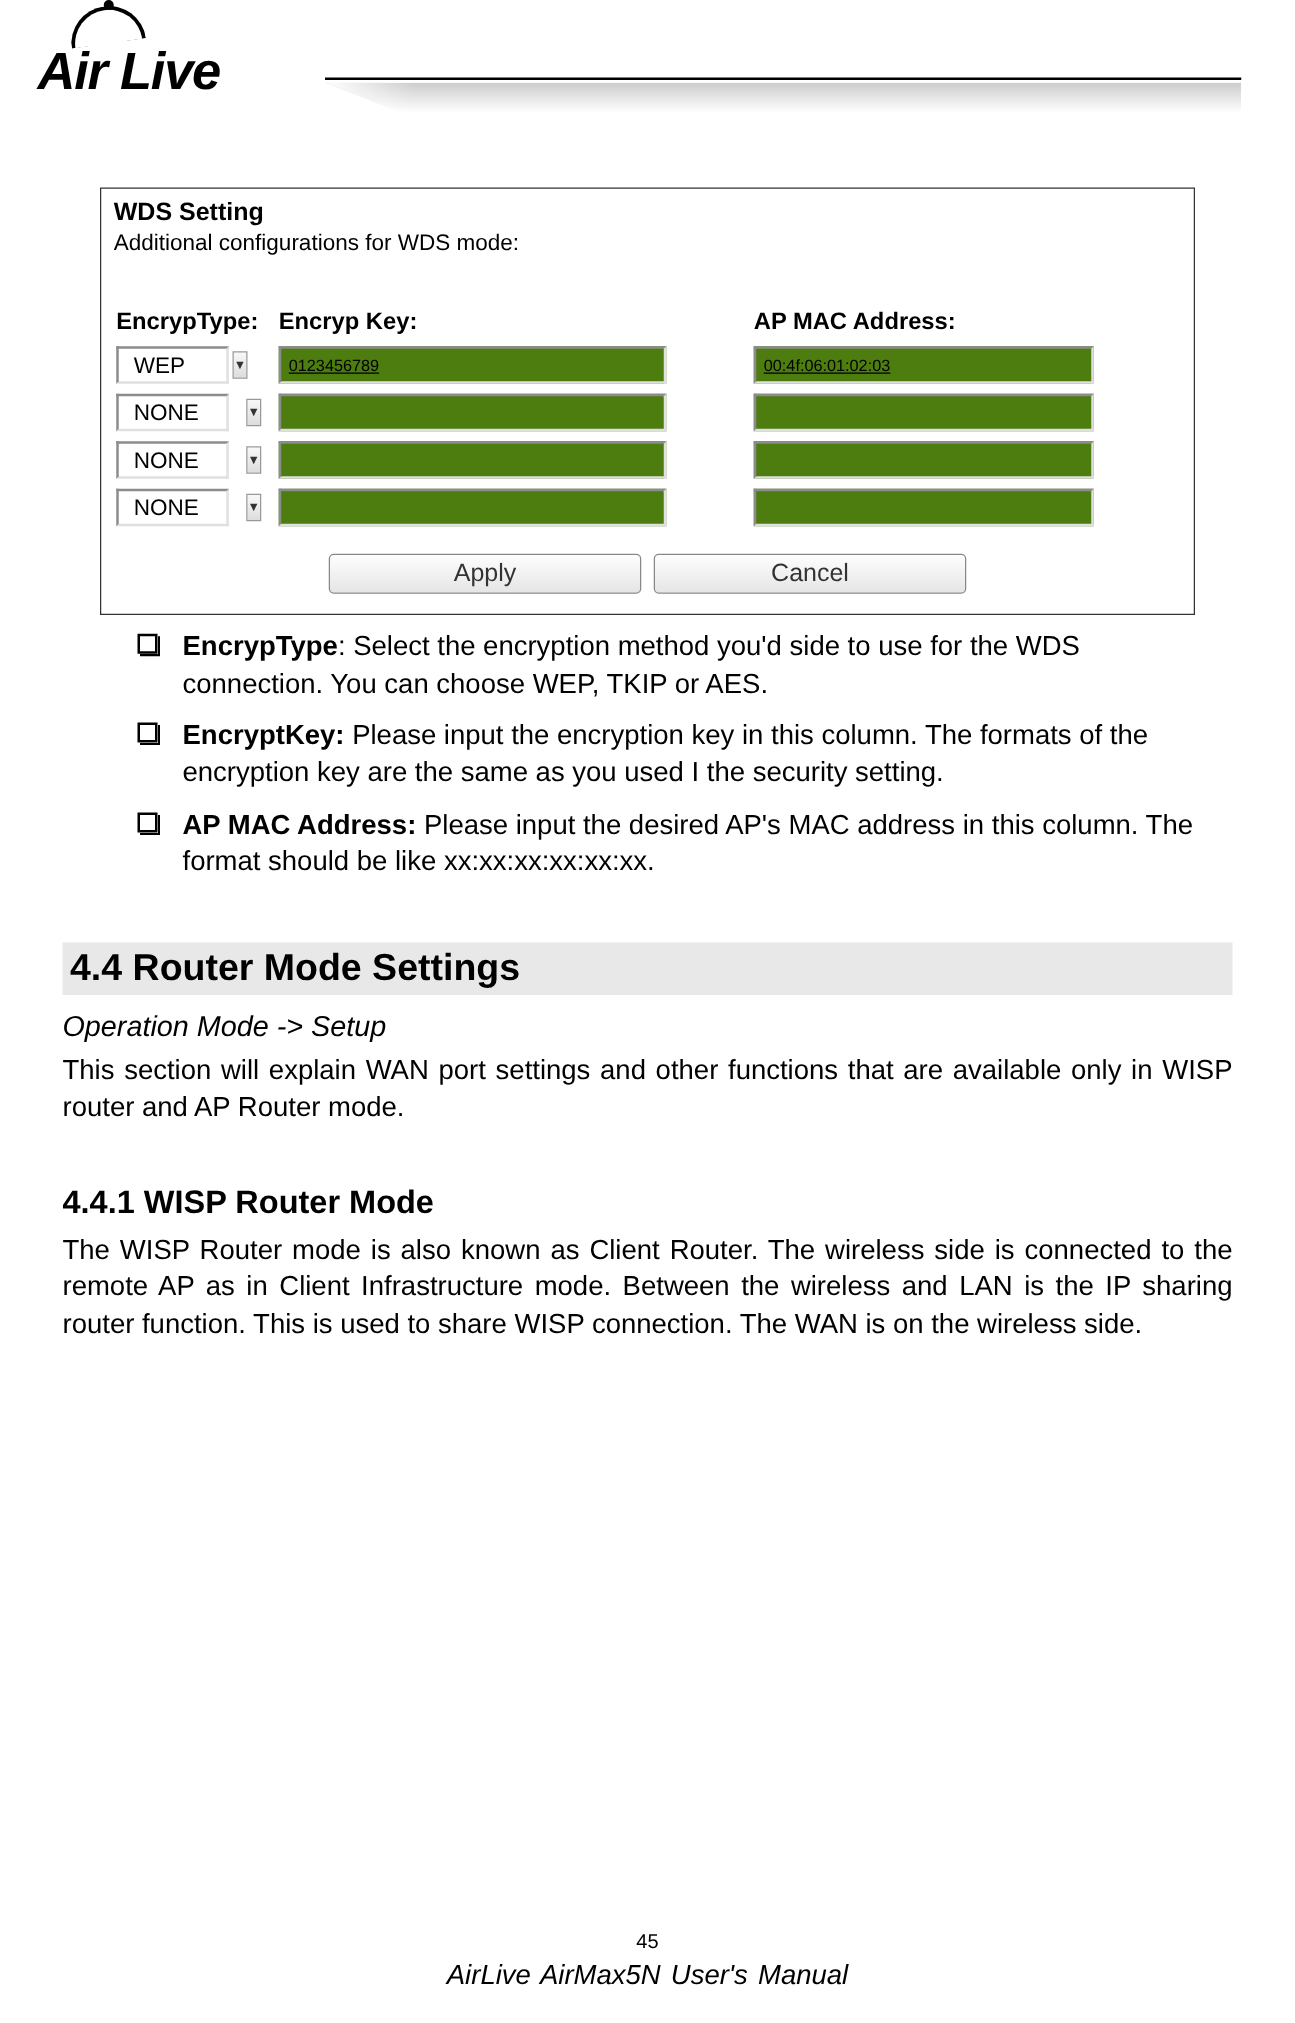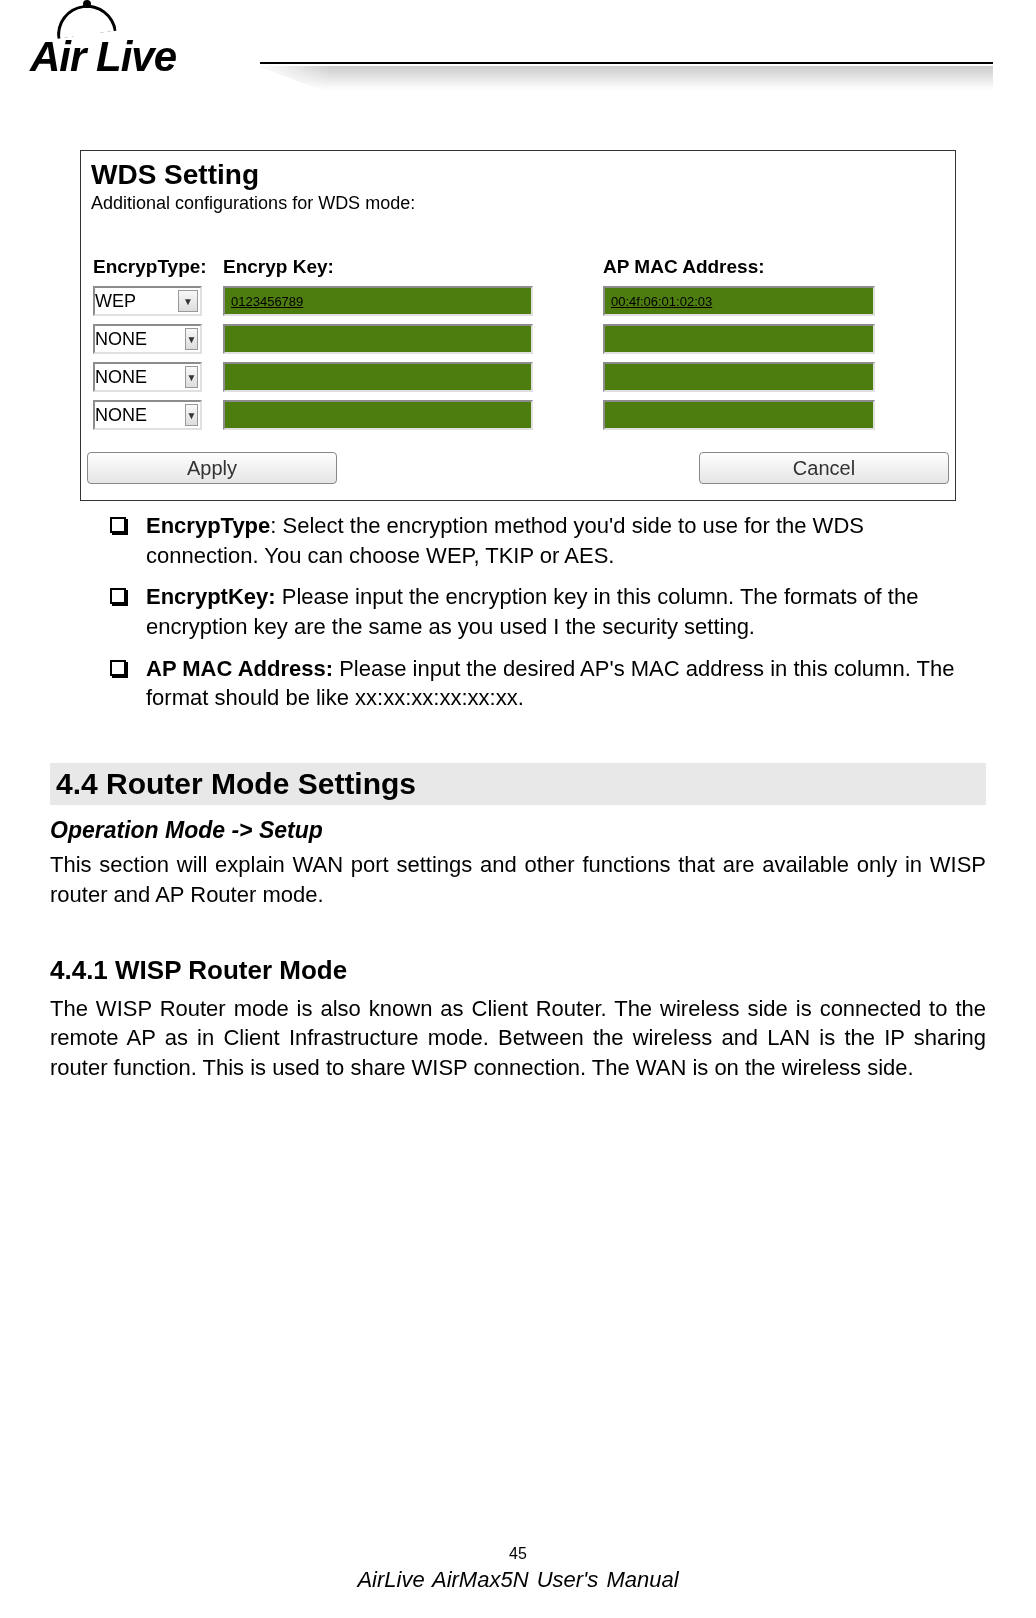--- a/index.html
+++ b/index.html
@@ -93,21 +93,21 @@
       padding: 0 50px;
     }
     .wds-panel {
       margin: 50px 30px 10px 30px;
       border: 1px solid #333;
       padding: 6px;
       background: #fff;
       font-family: Arial, sans-serif;
     }
     .wds-title {
-      font-size: 28px;
+      font-size: 20px;
       font-weight: bold;
       padding: 2px 0 0 4px;
     }
     .wds-sub {
       font-size: 18px;
       padding: 2px 0 30px 4px;
     }
     .wds-head-row, .wds-row {
       display: flex;
       align-items: center;
@@ -117,23 +117,23 @@
     .col1 { width: 130px; font-size: 19px; font-weight: bold; }
     .col2 { width: 380px; font-size: 19px; font-weight: bold; }
     .col3 { flex: 1; font-size: 19px; font-weight: bold; }
     .wds-row .col1,.wds-row .col2,.wds-row .col3 { font-weight: normal; }
     .select-box {
       display: inline-flex;
       align-items: center;
       border: 2px inset #e0e0e0;
       background: #fff;
       height: 30px;
-      padding: 0 2px 0 0;
+      padding: 0 2px 0 12px;
       font-size: 18px;
-      width: 109px;
+      width: 90px;
       justify-content: space-between;
       gap: 38px;
     }
     .select-arrow {
       width: 20px;
       height: 22px;
       background: linear-gradient(#f8f8f8, #ddd);
       border: 1px solid #999;
       display: flex;
       align-items: center;
@@ -148,21 +148,21 @@
       padding: 0 6px;
       font-size: 13px;
       width: 310px;
       display: flex;
       align-items: center;
       text-decoration: underline;
     }
     .mac-input { width: 272px; }
     .btn-row {
       display: flex;
-      justify-content: space-between;
+      justify-content: center;
       gap: 10px;
       padding: 18px 0 10px 0;
     }
     .w-btn {
       width: 250px;
       height: 32px;
       background: linear-gradient(#fefefe, #e5e5e5);
       border: 1px solid #888;
       border-radius: 4px;
       font-size: 20px;
@@ -195,21 +195,21 @@
     .bullet-text { flex: 1; }
     .section-heading {
       margin: 50px 0 10px 0;
       background: #e8e8e8;
       font-size: 30px;
       font-weight: bold;
       padding: 4px 6px;
     }
     .subhead {
       font-size: 23px;
-      font-weight: bold;
+      font-weight: normal;
       font-style: italic;
       margin: 12px 0 6px 0;
     }
     .body-text {
       font-size: 22px;
       text-align: justify;
       line-height: 1.35;
     }
     .subsection {
       font-size: 26px;

